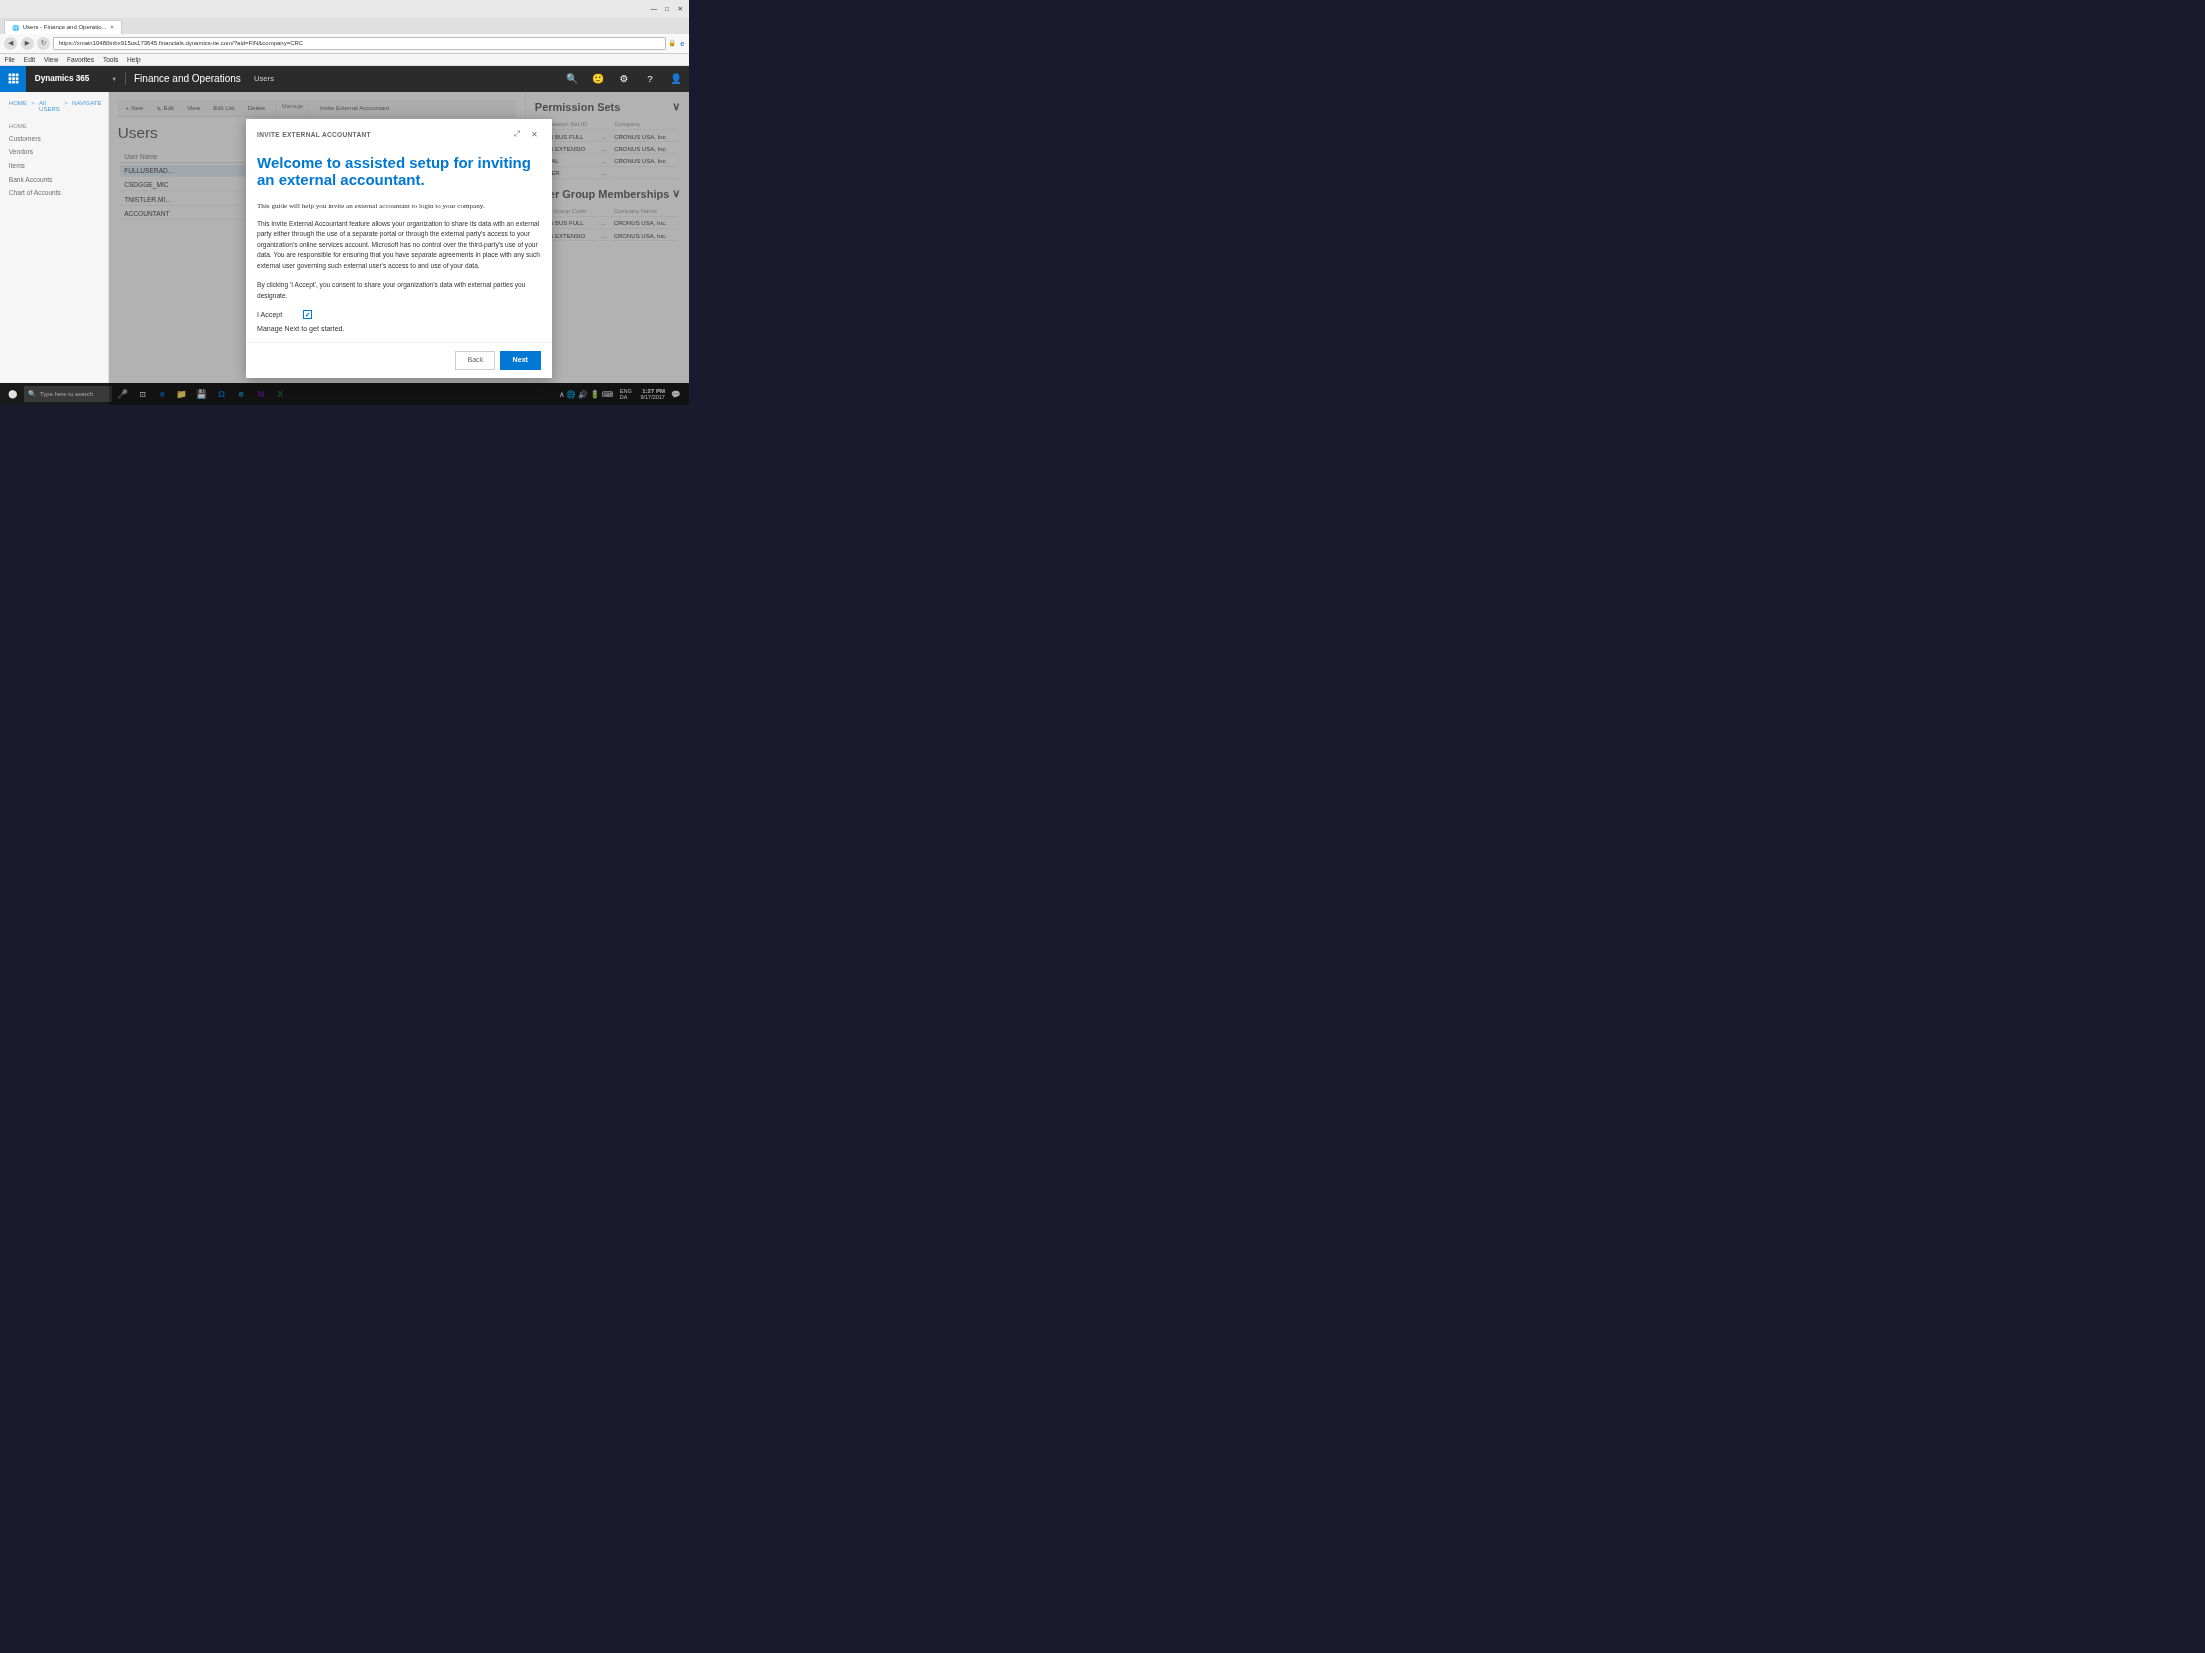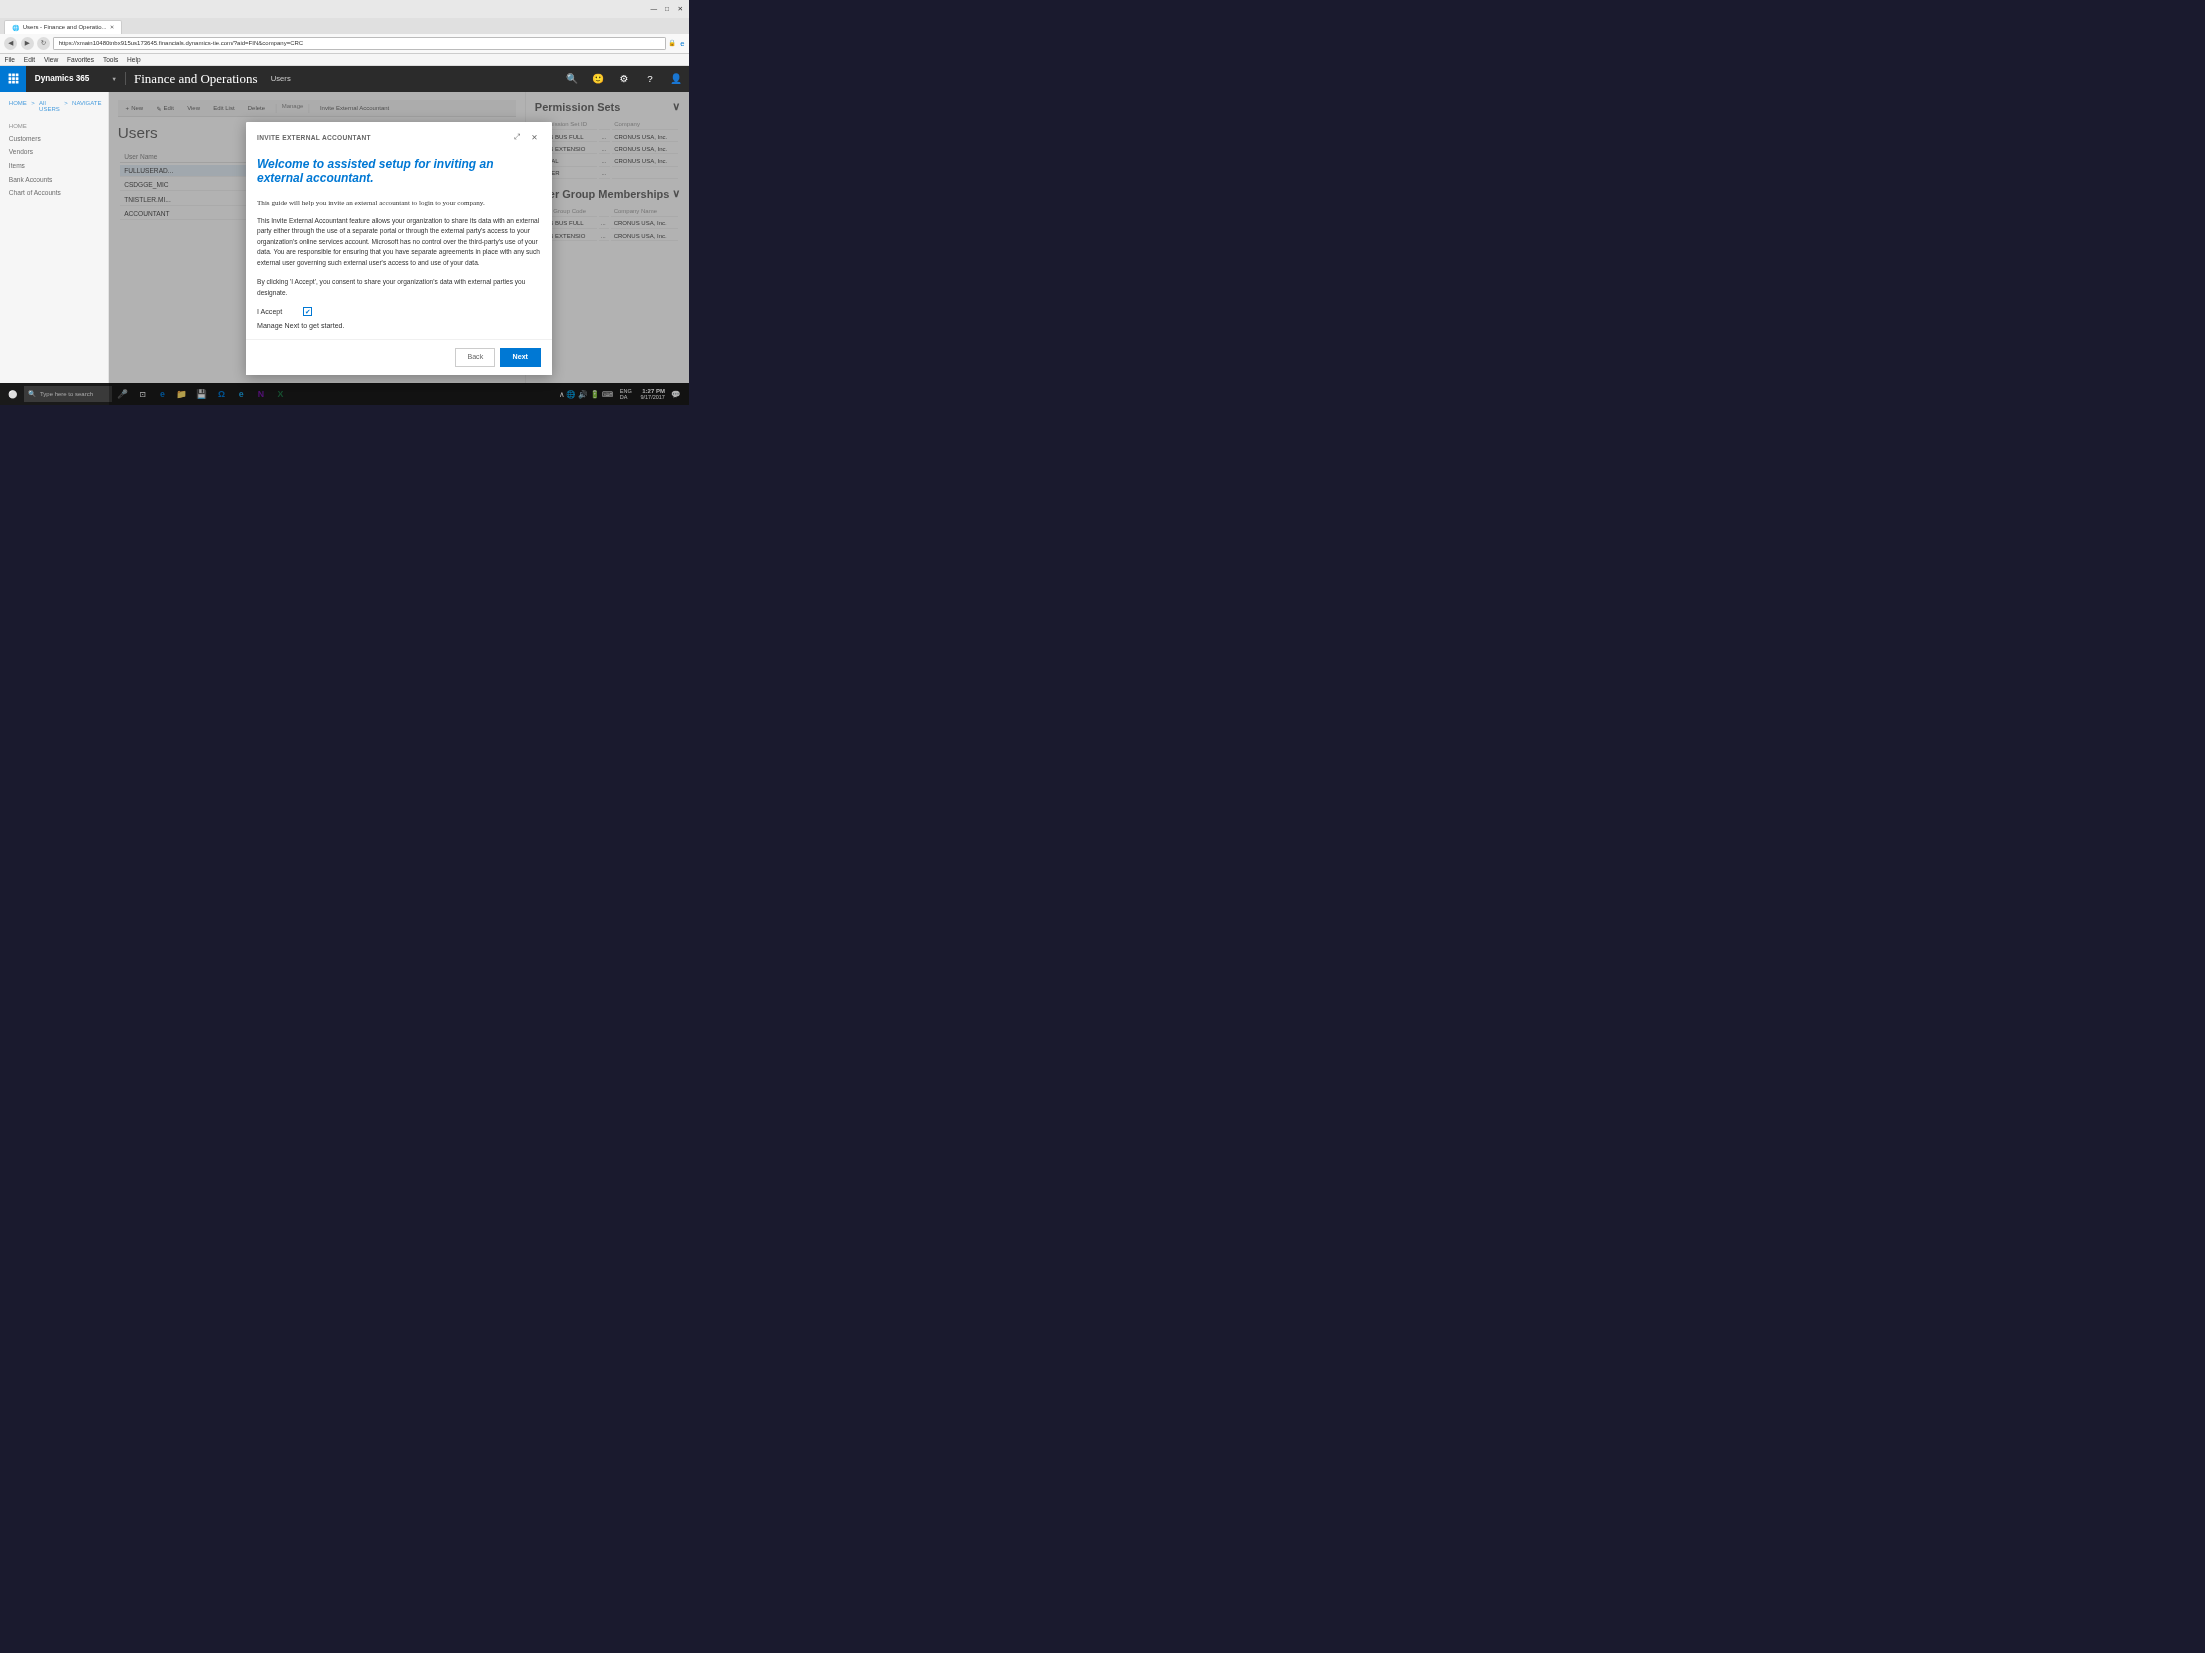--- a/index.html
+++ b/index.html
@@ -97,21 +97,21 @@
     }
     .nav-grid-btn svg { width: 11px; height: 11px; fill: white; }
     .nav-brand {
       display: flex; align-items: center;
       padding: 0 8.8px; gap: 21px;
       cursor: pointer;
     }
     .nav-brand-text { color: white; font-size: 8.2px; font-weight: 600; }
     .nav-brand-chevron { color: #aaa; font-size: 6.6px; margin-left: 2.2px; }
     .nav-separator { width: 0.5px; height: 13px; background: #555; }
-    .nav-app-name { color: white; font-size: 13px; padding: 0 8.8px; font-family: Liberation Serif, serif; }
+    .nav-app-name { color: white; font-size: 10px; padding: 0 8.8px; }
     .nav-section { color: #ccc; font-size: 7.7px; padding: 0 4.4px; }
     .nav-spacer { flex: 1; }
     .nav-icon-btn {
       width: 26px; height: 26px;
       display: flex; align-items: center; justify-content: center;
       cursor: pointer; color: white; font-size: 9.8px;
     }
 
     
     .sidebar {
@@ -242,25 +242,24 @@
       cursor: pointer; color: #666; font-size: 7.7px;
       border: none; background: transparent;
     }
 
     .modal-body {
       padding: 8.8px 11px;
       flex: 1;
     }
 
     .modal-welcome-title {
-      font-size: 12px;
+      font-size: 15px;
       color: #0078d4;
       font-weight: 600;
       margin-bottom: 14px;
-      font-style: italic;
     }
     .modal-welcome-sub {
       font-size: 7.1px;
       color: #333;
       margin-bottom: 8.8px;
       font-family: Liberation Serif, serif;
     }
     .modal-description {
       font-size: 6.6px;
       color: #333;

